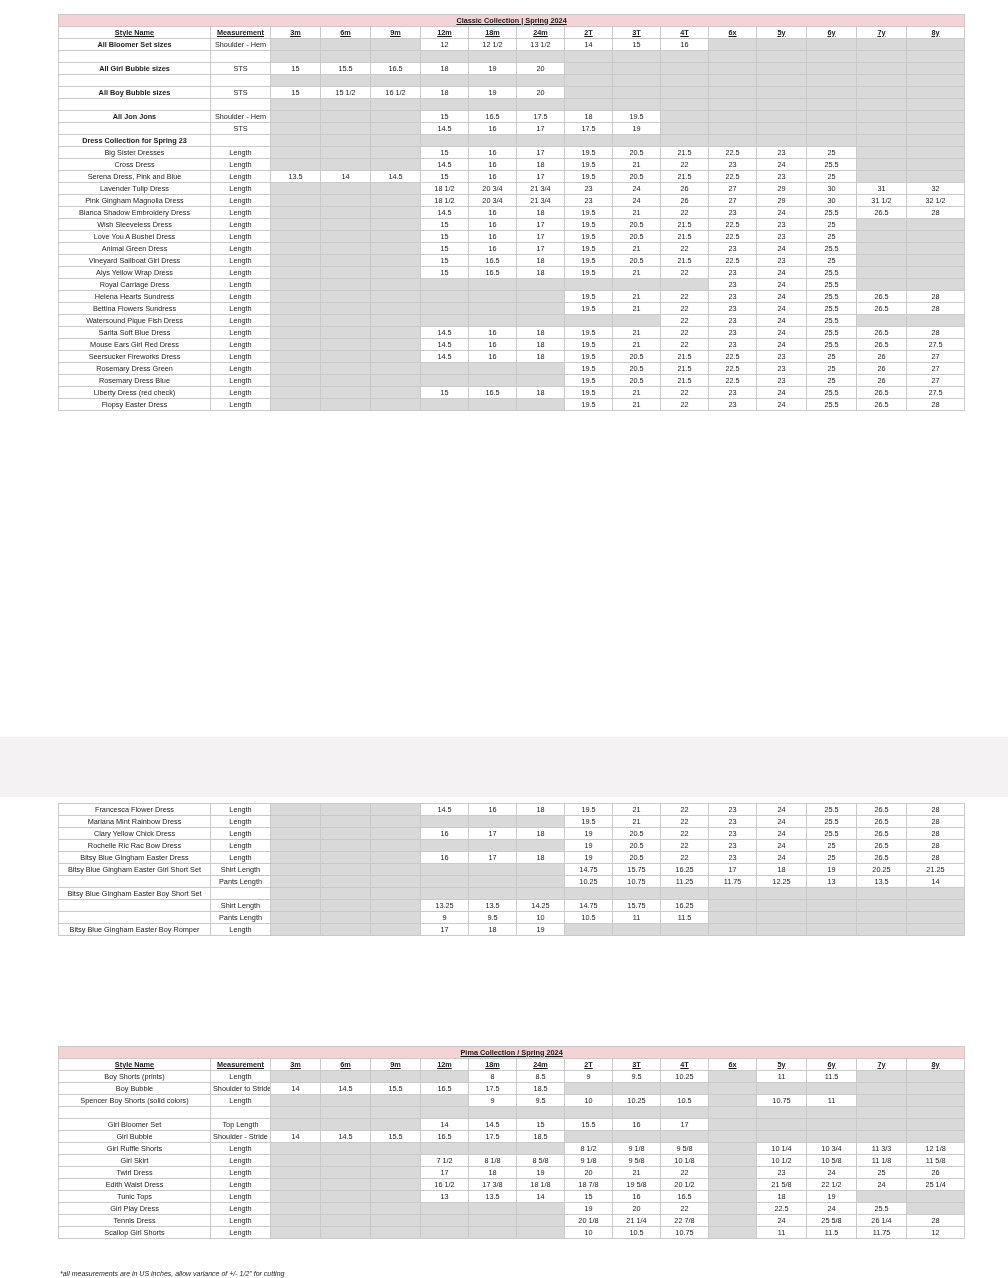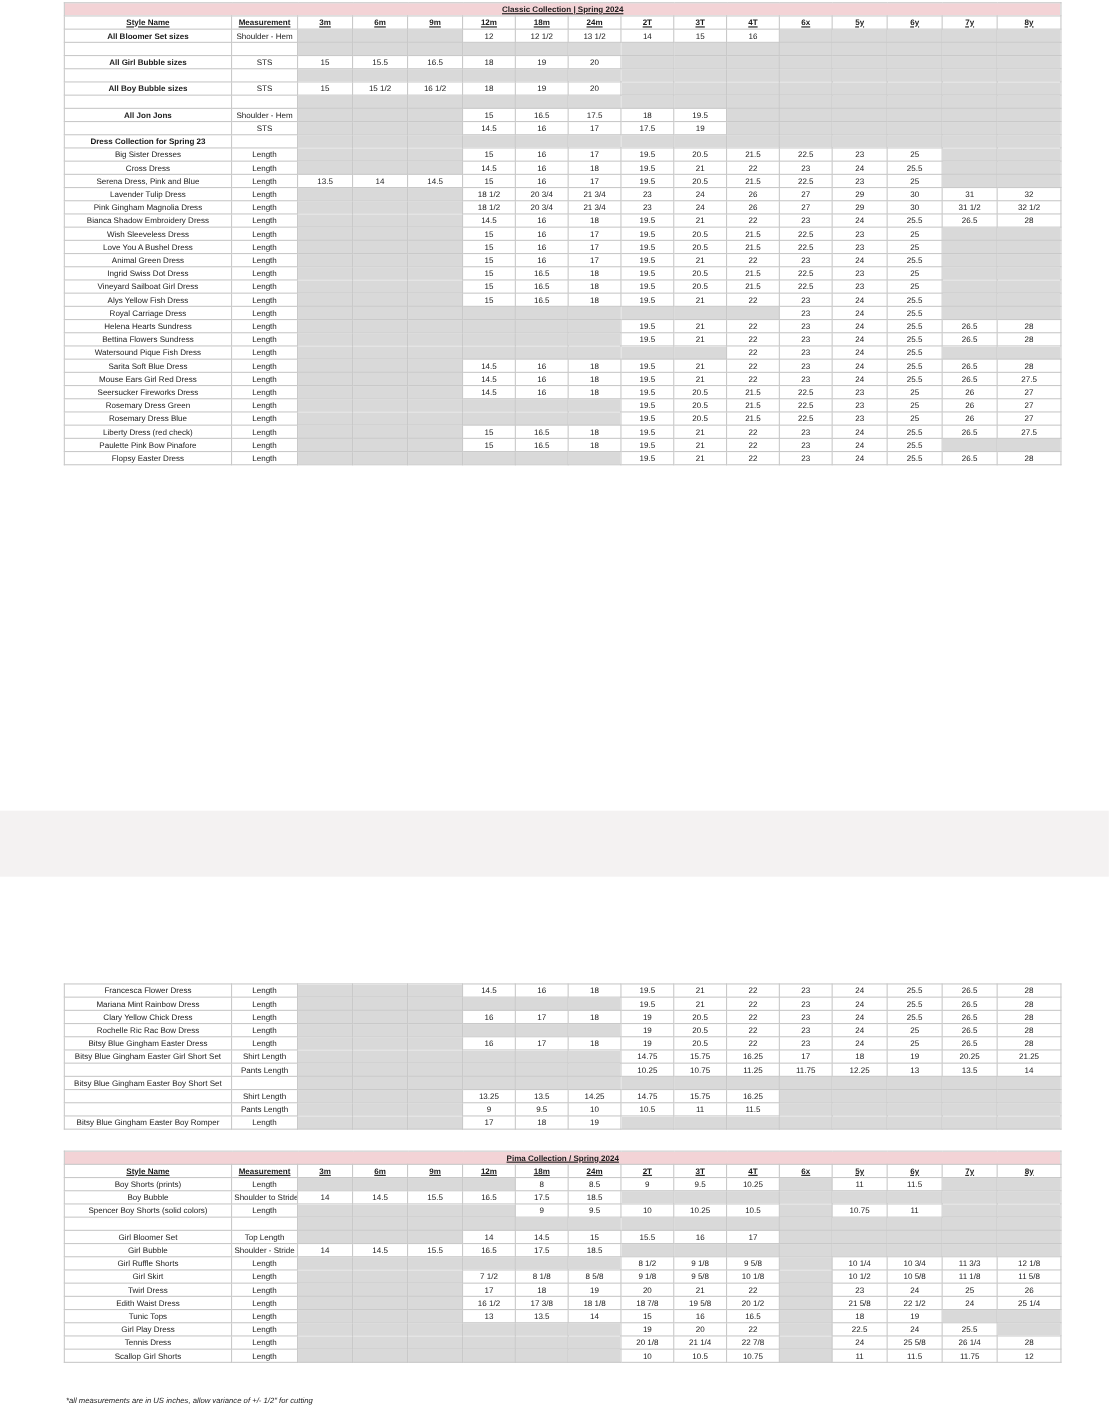--- a/index.html
+++ b/index.html
@@ -87,21 +87,21 @@
     background: #f4f2f2;
   }
 </style>
 </head>
 <body>
 
 <div class="page">
 
   <div class="band" style="top:737px;height:60px;"></div>
 
-  <div class="sheet" style="top:2px;">
+  <div class="sheet" style="top:14px;">
     <table class="grid">
       <colgroup>
         <col style="width:152px">
           <col style="width:60px">
           <col style="width:50px">
           <col style="width:50px">
         <col style="width:50px">
           <col style="width:48px">
           <col style="width:48px">
           <col style="width:48px">
@@ -456,270 +456,234 @@
             <td>19.5</td>
             <td>21</td>
             <td>22</td>
             <td>23</td>
             <td>24</td>
             <td>25.5</td>
             <td class="shade"></td>
             <td class="shade"></td>
           </tr>
           <tr class="tall">
-            <td class="name">Ingrid Swiss Dot Dress</td>
+            <td class="name">Vineyard Sailboat Girl Dress</td>
             <td class="meas">Length</td>
             <td class="shade"></td>
             <td class="shade"></td>
             <td class="shade"></td>
             <td>15</td>
             <td>16.5</td>
             <td>18</td>
             <td>19.5</td>
             <td>20.5</td>
             <td>21.5</td>
             <td>22.5</td>
             <td>23</td>
             <td>25</td>
             <td class="shade"></td>
             <td class="shade"></td>
           </tr>
           <tr class="tall">
-            <td class="name">Vineyard Sailboat Girl Dress</td>
+            <td class="name">Alys Yellow Wrap Dress</td>
             <td class="meas">Length</td>
             <td class="shade"></td>
             <td class="shade"></td>
             <td class="shade"></td>
             <td>15</td>
             <td>16.5</td>
+            <td>18</td>
+            <td>19.5</td>
+            <td>21</td>
+            <td>22</td>
+            <td>23</td>
+            <td>24</td>
+            <td>25.5</td>
+            <td class="shade"></td>
+            <td class="shade"></td>
+          </tr>
+          <tr class="tall">
+            <td class="name">Royal Carriage Dress</td>
+            <td class="meas">Length</td>
+            <td class="shade"></td>
+            <td class="shade"></td>
+            <td class="shade"></td>
+            <td class="shade"></td>
+            <td class="shade"></td>
+            <td class="shade"></td>
+            <td class="shade"></td>
+            <td class="shade"></td>
+            <td class="shade"></td>
+            <td>23</td>
+            <td>24</td>
+            <td>25.5</td>
+            <td class="shade"></td>
+            <td class="shade"></td>
+          </tr>
+          <tr class="tall">
+            <td class="name">Helena Hearts Sundress</td>
+            <td class="meas">Length</td>
+            <td class="shade"></td>
+            <td class="shade"></td>
+            <td class="shade"></td>
+            <td class="shade"></td>
+            <td class="shade"></td>
+            <td class="shade"></td>
+            <td>19.5</td>
+            <td>21</td>
+            <td>22</td>
+            <td>23</td>
+            <td>24</td>
+            <td>25.5</td>
+            <td>26.5</td>
+            <td>28</td>
+          </tr>
+          <tr class="tall">
+            <td class="name">Bettina Flowers Sundress</td>
+            <td class="meas">Length</td>
+            <td class="shade"></td>
+            <td class="shade"></td>
+            <td class="shade"></td>
+            <td class="shade"></td>
+            <td class="shade"></td>
+            <td class="shade"></td>
+            <td>19.5</td>
+            <td>21</td>
+            <td>22</td>
+            <td>23</td>
+            <td>24</td>
+            <td>25.5</td>
+            <td>26.5</td>
+            <td>28</td>
+          </tr>
+          <tr class="tall">
+            <td class="name">Watersound Pique Fish Dress</td>
+            <td class="meas">Length</td>
+            <td class="shade"></td>
+            <td class="shade"></td>
+            <td class="shade"></td>
+            <td class="shade"></td>
+            <td class="shade"></td>
+            <td class="shade"></td>
+            <td class="shade"></td>
+            <td class="shade"></td>
+            <td>22</td>
+            <td>23</td>
+            <td>24</td>
+            <td>25.5</td>
+            <td class="shade"></td>
+            <td class="shade"></td>
+          </tr>
+          <tr class="tall">
+            <td class="name">Sarita Soft Blue Dress</td>
+            <td class="meas">Length</td>
+            <td class="shade"></td>
+            <td class="shade"></td>
+            <td class="shade"></td>
+            <td>14.5</td>
+            <td>16</td>
+            <td>18</td>
+            <td>19.5</td>
+            <td>21</td>
+            <td>22</td>
+            <td>23</td>
+            <td>24</td>
+            <td>25.5</td>
+            <td>26.5</td>
+            <td>28</td>
+          </tr>
+          <tr class="tall">
+            <td class="name">Mouse Ears Girl Red Dress</td>
+            <td class="meas">Length</td>
+            <td class="shade"></td>
+            <td class="shade"></td>
+            <td class="shade"></td>
+            <td>14.5</td>
+            <td>16</td>
+            <td>18</td>
+            <td>19.5</td>
+            <td>21</td>
+            <td>22</td>
+            <td>23</td>
+            <td>24</td>
+            <td>25.5</td>
+            <td>26.5</td>
+            <td>27.5</td>
+          </tr>
+          <tr class="tall">
+            <td class="name">Seersucker Fireworks Dress</td>
+            <td class="meas">Length</td>
+            <td class="shade"></td>
+            <td class="shade"></td>
+            <td class="shade"></td>
+            <td>14.5</td>
+            <td>16</td>
             <td>18</td>
             <td>19.5</td>
             <td>20.5</td>
             <td>21.5</td>
             <td>22.5</td>
             <td>23</td>
             <td>25</td>
-            <td class="shade"></td>
-            <td class="shade"></td>
-          </tr>
-          <tr class="tall">
-            <td class="name">Alys Yellow Fish Dress</td>
-            <td class="meas">Length</td>
-            <td class="shade"></td>
-            <td class="shade"></td>
-            <td class="shade"></td>
-            <td>15</td>
-            <td>16.5</td>
-            <td>18</td>
-            <td>19.5</td>
-            <td>21</td>
-            <td>22</td>
-            <td>23</td>
-            <td>24</td>
-            <td>25.5</td>
-            <td class="shade"></td>
-            <td class="shade"></td>
-          </tr>
-          <tr class="tall">
-            <td class="name">Royal Carriage Dress</td>
-            <td class="meas">Length</td>
-            <td class="shade"></td>
-            <td class="shade"></td>
-            <td class="shade"></td>
-            <td class="shade"></td>
-            <td class="shade"></td>
-            <td class="shade"></td>
-            <td class="shade"></td>
-            <td class="shade"></td>
-            <td class="shade"></td>
-            <td>23</td>
-            <td>24</td>
-            <td>25.5</td>
-            <td class="shade"></td>
-            <td class="shade"></td>
-          </tr>
-          <tr class="tall">
-            <td class="name">Helena Hearts Sundress</td>
-            <td class="meas">Length</td>
-            <td class="shade"></td>
-            <td class="shade"></td>
-            <td class="shade"></td>
-            <td class="shade"></td>
-            <td class="shade"></td>
-            <td class="shade"></td>
-            <td>19.5</td>
-            <td>21</td>
-            <td>22</td>
-            <td>23</td>
-            <td>24</td>
-            <td>25.5</td>
-            <td>26.5</td>
-            <td>28</td>
-          </tr>
-          <tr class="tall">
-            <td class="name">Bettina Flowers Sundress</td>
-            <td class="meas">Length</td>
-            <td class="shade"></td>
-            <td class="shade"></td>
-            <td class="shade"></td>
-            <td class="shade"></td>
-            <td class="shade"></td>
-            <td class="shade"></td>
-            <td>19.5</td>
-            <td>21</td>
-            <td>22</td>
-            <td>23</td>
-            <td>24</td>
-            <td>25.5</td>
-            <td>26.5</td>
-            <td>28</td>
-          </tr>
-          <tr class="tall">
-            <td class="name">Watersound Pique Fish Dress</td>
-            <td class="meas">Length</td>
-            <td class="shade"></td>
-            <td class="shade"></td>
-            <td class="shade"></td>
-            <td class="shade"></td>
-            <td class="shade"></td>
-            <td class="shade"></td>
-            <td class="shade"></td>
-            <td class="shade"></td>
-            <td>22</td>
-            <td>23</td>
-            <td>24</td>
-            <td>25.5</td>
-            <td class="shade"></td>
-            <td class="shade"></td>
-          </tr>
-          <tr class="tall">
-            <td class="name">Sarita Soft Blue Dress</td>
-            <td class="meas">Length</td>
-            <td class="shade"></td>
-            <td class="shade"></td>
-            <td class="shade"></td>
-            <td>14.5</td>
-            <td>16</td>
-            <td>18</td>
-            <td>19.5</td>
-            <td>21</td>
-            <td>22</td>
-            <td>23</td>
-            <td>24</td>
-            <td>25.5</td>
-            <td>26.5</td>
-            <td>28</td>
-          </tr>
-          <tr class="tall">
-            <td class="name">Mouse Ears Girl Red Dress</td>
-            <td class="meas">Length</td>
-            <td class="shade"></td>
-            <td class="shade"></td>
-            <td class="shade"></td>
-            <td>14.5</td>
-            <td>16</td>
-            <td>18</td>
-            <td>19.5</td>
-            <td>21</td>
-            <td>22</td>
-            <td>23</td>
-            <td>24</td>
-            <td>25.5</td>
-            <td>26.5</td>
-            <td>27.5</td>
-          </tr>
-          <tr class="tall">
-            <td class="name">Seersucker Fireworks Dress</td>
-            <td class="meas">Length</td>
-            <td class="shade"></td>
-            <td class="shade"></td>
-            <td class="shade"></td>
-            <td>14.5</td>
-            <td>16</td>
-            <td>18</td>
+            <td>26</td>
+            <td>27</td>
+          </tr>
+          <tr class="tall">
+            <td class="name">Rosemary Dress Green</td>
+            <td class="meas">Length</td>
+            <td class="shade"></td>
+            <td class="shade"></td>
+            <td class="shade"></td>
+            <td class="shade"></td>
+            <td class="shade"></td>
+            <td class="shade"></td>
             <td>19.5</td>
             <td>20.5</td>
             <td>21.5</td>
             <td>22.5</td>
             <td>23</td>
             <td>25</td>
             <td>26</td>
             <td>27</td>
           </tr>
           <tr class="tall">
-            <td class="name">Rosemary Dress Green</td>
+            <td class="name">Rosemary Dress Blue</td>
             <td class="meas">Length</td>
             <td class="shade"></td>
             <td class="shade"></td>
             <td class="shade"></td>
             <td class="shade"></td>
             <td class="shade"></td>
             <td class="shade"></td>
             <td>19.5</td>
             <td>20.5</td>
             <td>21.5</td>
             <td>22.5</td>
             <td>23</td>
             <td>25</td>
             <td>26</td>
             <td>27</td>
           </tr>
           <tr class="tall">
-            <td class="name">Rosemary Dress Blue</td>
-            <td class="meas">Length</td>
-            <td class="shade"></td>
-            <td class="shade"></td>
-            <td class="shade"></td>
-            <td class="shade"></td>
-            <td class="shade"></td>
-            <td class="shade"></td>
-            <td>19.5</td>
-            <td>20.5</td>
-            <td>21.5</td>
-            <td>22.5</td>
-            <td>23</td>
-            <td>25</td>
-            <td>26</td>
-            <td>27</td>
-          </tr>
-          <tr class="tall">
             <td class="name">Liberty Dress (red check)</td>
             <td class="meas">Length</td>
             <td class="shade"></td>
             <td class="shade"></td>
             <td class="shade"></td>
             <td>15</td>
             <td>16.5</td>
             <td>18</td>
             <td>19.5</td>
             <td>21</td>
             <td>22</td>
             <td>23</td>
             <td>24</td>
             <td>25.5</td>
             <td>26.5</td>
             <td>27.5</td>
-          </tr>
-          <tr class="tall">
-            <td class="name">Paulette Pink Bow Pinafore</td>
-            <td class="meas">Length</td>
-            <td class="shade"></td>
-            <td class="shade"></td>
-            <td class="shade"></td>
-            <td>15</td>
-            <td>16.5</td>
-            <td>18</td>
-            <td>19.5</td>
-            <td>21</td>
-            <td>22</td>
-            <td>23</td>
-            <td>24</td>
-            <td>25.5</td>
-            <td class="shade"></td>
-            <td class="shade"></td>
           </tr>
           <tr class="tall">
             <td class="name">Flopsy Easter Dress</td>
             <td class="meas">Length</td>
             <td class="shade"></td>
             <td class="shade"></td>
             <td class="shade"></td>
             <td class="shade"></td>
             <td class="shade"></td>
             <td class="shade"></td>
@@ -729,21 +693,21 @@
             <td>23</td>
             <td>24</td>
             <td>25.5</td>
             <td>26.5</td>
             <td>28</td>
           </tr>
         </tbody>
     </table>
   </div>
 
-  <div class="sheet" style="top:894px;">
+  <div class="sheet" style="top:803px;">
     <table class="grid">
       <colgroup>
         <col style="width:152px">
           <col style="width:60px">
           <col style="width:50px">
           <col style="width:50px">
         <col style="width:50px">
           <col style="width:48px">
           <col style="width:48px">
           <col style="width:48px">

